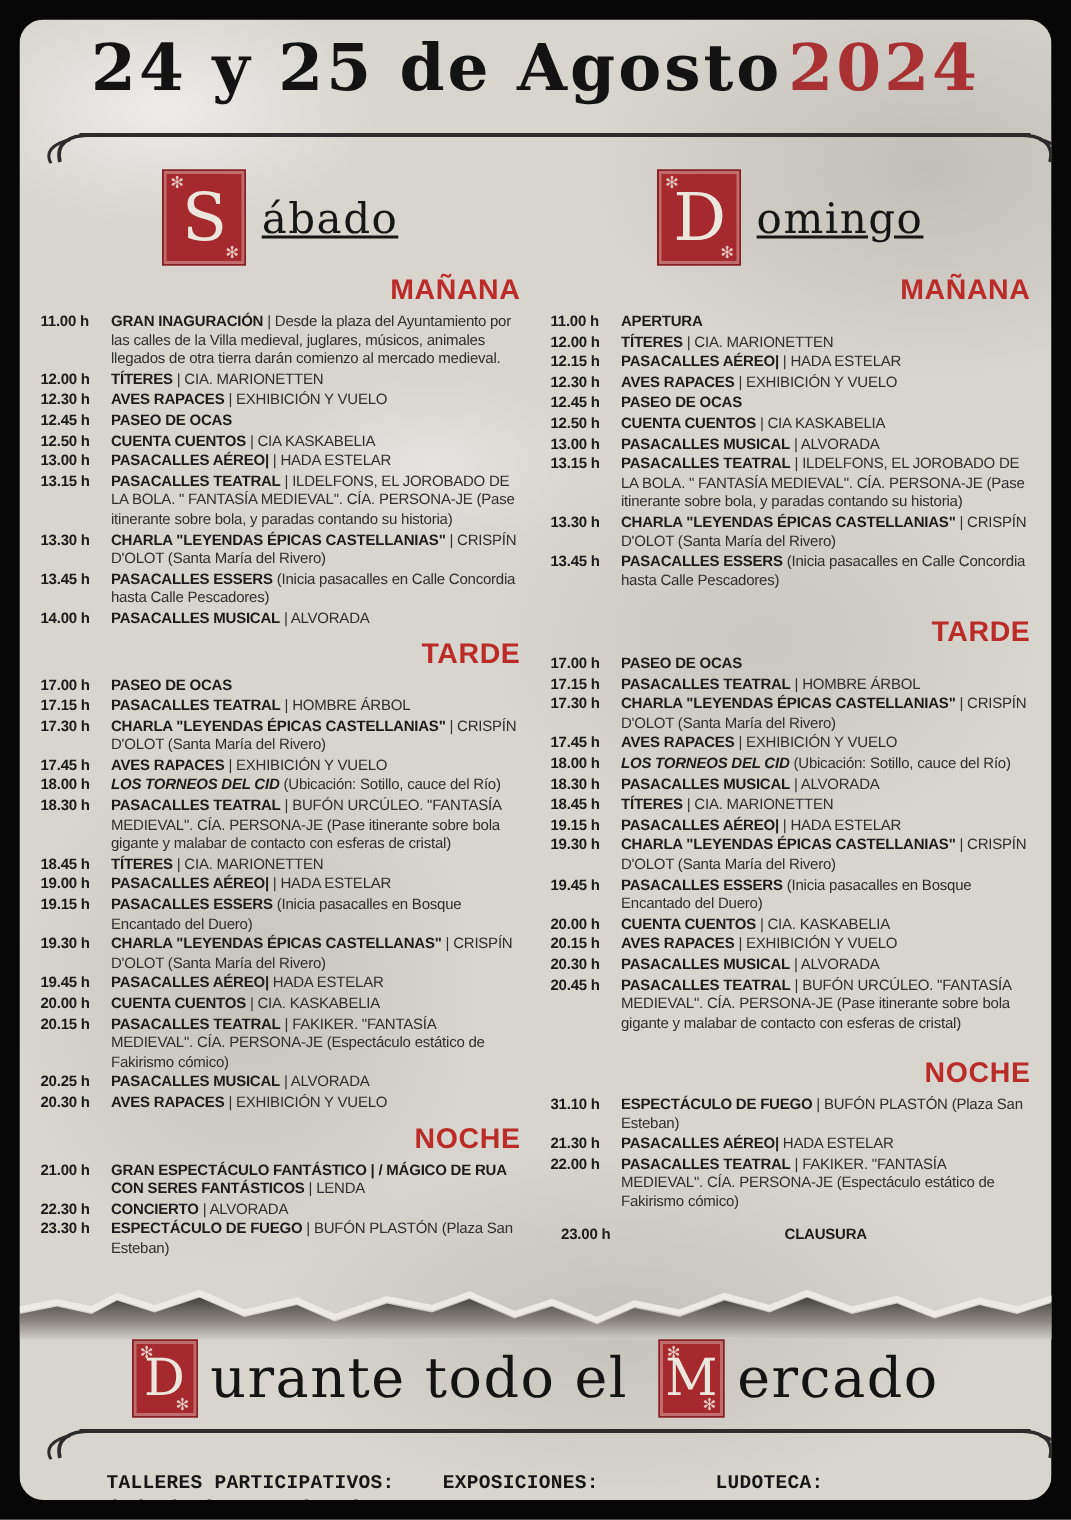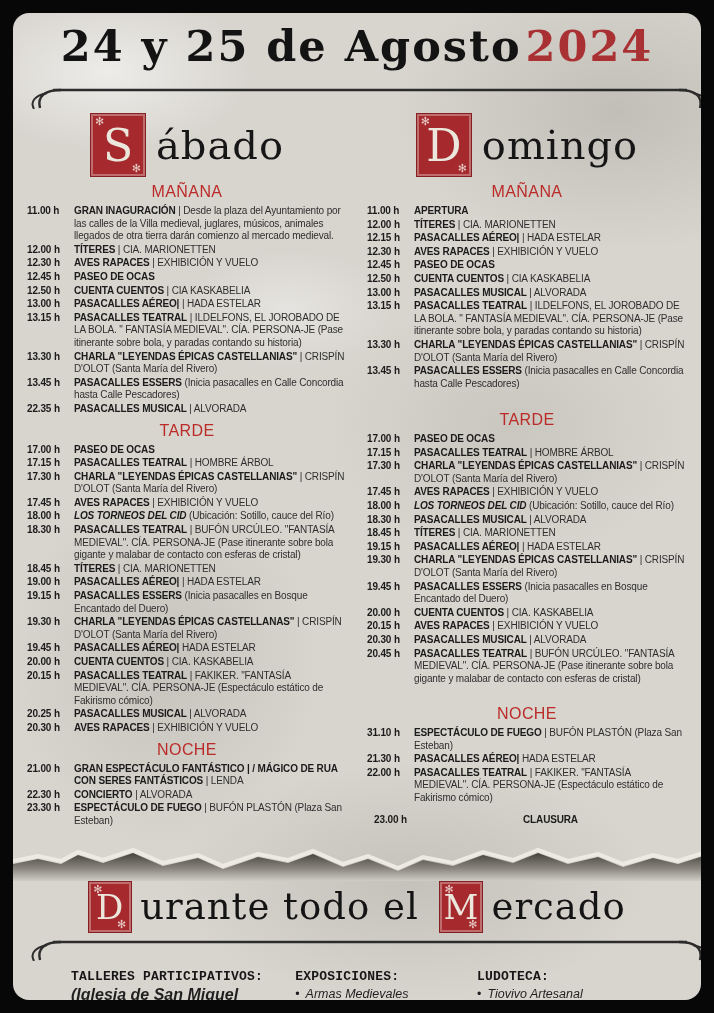--- a/index.html
+++ b/index.html
@@ -24,23 +24,23 @@
   .flourish{display:block;line-height:0;margin-top:2px;}
   .days{display:grid;grid-template-columns:1fr 1fr;column-gap:20px;margin-top:2px;}
   .day-head{display:flex;align-items:center;justify-content:center;gap:10px;height:64px;margin-top:2px;}
   .dropcap{position:relative;flex:0 0 auto;width:54px;height:62px;background:#a5292d;
     border:1px solid #842024;box-shadow:inset 0 0 0 2px rgba(244,239,229,.35);
     color:#ece7dc;display:flex;align-items:center;justify-content:center;
     font-family:"DejaVu Serif",serif;font-size:44px;font-weight:400;}
   .dropcap::before{content:"✻";position:absolute;top:1px;left:4px;font-size:11px;color:rgba(245,240,230,.8);}
   .dropcap::after{content:"✻";position:absolute;bottom:1px;right:4px;font-size:11px;color:rgba(245,240,230,.8);}
   .dropcap.sm{width:42px;height:50px;font-size:34px;}
-  .day-name{font-family:"DejaVu Serif",serif;font-size:40px;font-weight:400;color:#161616;letter-spacing:1px;}
-  .sec-head{margin:6px 0 4px;text-align:center;font-family:"Liberation Sans",sans-serif;
-    font-size:16px;font-weight:400;color:#bb2b28;letter-spacing:.4px;}
+  .day-name{font-family:"DejaVu Serif",serif;font-size:28px;font-weight:400;color:#161616;letter-spacing:1px;text-decoration:underline;}
+  .sec-head{margin:6px 0 4px;text-align:right;font-family:"Liberation Sans",sans-serif;
+    font-size:19px;font-weight:700;color:#bb2b28;letter-spacing:.4px;}
   .sec.morning{min-height:222px;}
   .sec.tarde{min-height:288px;}
   .ev{display:flex;align-items:flex-start;font-family:"Liberation Sans",sans-serif;
     font-size:10px;line-height:1.26;letter-spacing:-0.15px;color:#2e2e2e;margin-bottom:1px;}
   .ev.gap{margin-top:9px;text-align:center;}
   .ev-time{flex:0 0 47px;font-weight:700;color:#1b1b1b;}
   .ev-text{flex:1;}
   .ev-title{font-weight:700;color:#1b1b1b;}
   .ev-title.it{font-style:italic;}
   .torn{position:relative;height:48px;margin:4px -14px 0;}
@@ -114,21 +114,21 @@
             </div>
             <div class="ev">
               <span class="ev-time">13.30 h</span>
               <span class="ev-text"><span class="ev-title">CHARLA "LEYENDAS ÉPICAS CASTELLANIAS"</span> <span class="ev-rest">| CRISPÍN D'OLOT (Santa María del Rivero)</span></span>
             </div>
             <div class="ev">
               <span class="ev-time">13.45 h</span>
               <span class="ev-text"><span class="ev-title">PASACALLES ESSERS</span> <span class="ev-rest">(Inicia pasacalles en Calle Concordia hasta Calle Pescadores)</span></span>
             </div>
             <div class="ev">
-              <span class="ev-time">22.35 h</span>
+              <span class="ev-time">14.00 h</span>
               <span class="ev-text"><span class="ev-title">PASACALLES MUSICAL</span> <span class="ev-rest">| ALVORADA</span></span>
             </div>
           </div>
           <div class="sec tarde">
             <h3 class="sec-head">TARDE</h3>
             <div class="ev">
               <span class="ev-time">17.00 h</span>
               <span class="ev-text"><span class="ev-title">PASEO DE OCAS</span></span>
             </div>
             <div class="ev">

